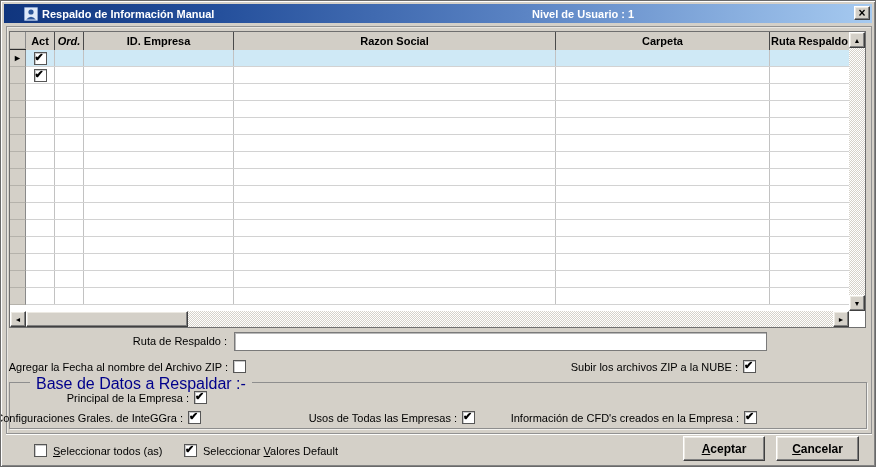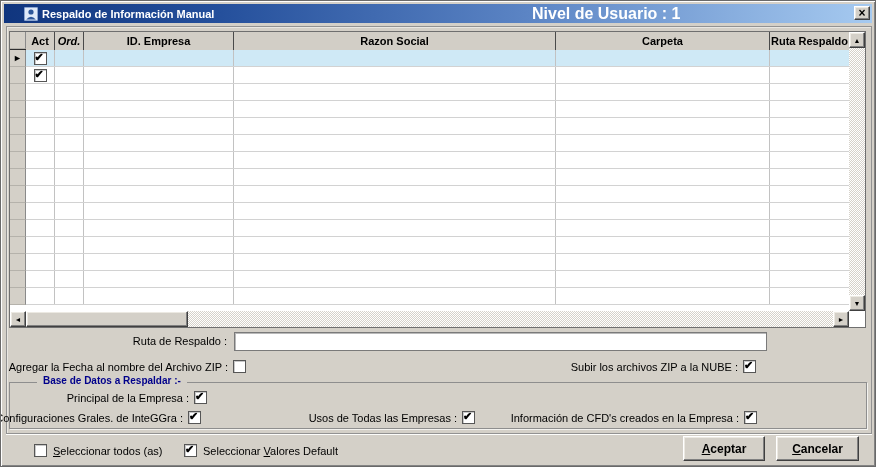--- a/index.html
+++ b/index.html
@@ -6,21 +6,21 @@
   *{box-sizing:border-box;font-family:"Liberation Sans",sans-serif;}
   .window{position:relative;width:876px;height:467px;background:#d4d0c8;
     border:1px solid #696969;box-shadow:inset 1px 1px 0 #ffffff,inset -1px -1px 0 #848484;overflow:hidden;}
   
   .titlebar{position:absolute;left:3px;top:3px;right:3px;height:19px;
     background:linear-gradient(to right,#10357e 0%,#25509c 25%,#5b84c4 60%,#a6caf0 100%);
     display:flex;align-items:center;padding:0 18px;}
   .app-icon{width:14px;height:14px;margin:0 4px 0 2px;flex:0 0 auto;}
   .title-text{color:#ffffff;font-weight:bold;font-size:11px;white-space:nowrap;}
   .title-center{position:absolute;left:528px;top:0;height:19px;display:flex;align-items:center;
-    color:#ffffff;font-weight:bold;font-size:16px;}
+    color:#ffffff;font-weight:bold;font-size:11px;}
   .close-btn{position:absolute;right:2px;top:2px;width:16px;height:14px;background:#d4d0c8;
     border:1px solid;border-color:#ffffff #404040 #404040 #ffffff;
     box-shadow:inset -1px -1px 0 #808080,inset 1px 1px 0 #ece9e2;
     display:flex;align-items:center;justify-content:center;font-size:12px;font-weight:bold;color:#000;line-height:1;}
   
   .client-frame{position:absolute;left:5px;top:25px;width:866px;height:408px;
     border:1px solid #929292;box-shadow:inset 1px 1px 0 #e9e7e2;}
   .bottombar{position:absolute;left:5px;top:433px;width:866px;height:29px;border-top:1px solid #fdfdfb;}
   
   .grid{position:absolute;left:8px;top:30px;width:857px;height:297px;background:#ffffff;
@@ -57,22 +57,22 @@
   .cb.checked::after{content:"✔";position:absolute;left:0px;top:-2px;font-size:11px;font-weight:bold;color:#000;}
   
   .lbl{font-size:11px;color:#000;white-space:nowrap;}
   .pair{position:absolute;display:flex;align-items:flex-end;gap:5px;height:15px;}
   .rlabel{position:absolute;text-align:right;font-size:11px;color:#000;white-space:nowrap;padding-left:11px;}
   .ruta-input{position:absolute;left:233px;top:331px;width:533px;height:19px;background:#ffffff;
     border:1px solid #7a7a7a;box-shadow:inset 1px 1px 0 #b9b9b9;font-size:11px;padding:1px 3px;outline:none;}
   
   .groupbox{position:absolute;left:8px;top:381px;width:858px;height:47px;
     border:1px solid #8e8e8e;box-shadow:1px 1px 0 #f3f2ef;}
-  .legend{position:absolute;left:27px;top:-8px;background:#d4d0c8;padding:0 6px;
-    font-size:10px;font-weight:bold;color:#00008b;white-space:nowrap;}
+  .legend{position:absolute;left:20px;top:-8px;background:#d4d0c8;padding:0 6px;
+    font-size:16px;font-weight:normal;color:#00008b;white-space:nowrap;}
   
   .fpair{position:absolute;display:flex;align-items:center;gap:6px;height:15px;justify-content:flex-end;}
   .btn{position:absolute;height:25px;background:#d4d0c8;border:1px solid;border-color:#ffffff #404040 #404040 #ffffff;
     box-shadow:inset -1px -1px 0 #808080,inset 1px 1px 0 #ece9e2;
     display:flex;align-items:center;justify-content:center;font-size:12px;font-weight:bold;color:#000;}
   u{text-decoration:underline;}
 </style>
 </head>
 <body>
 

